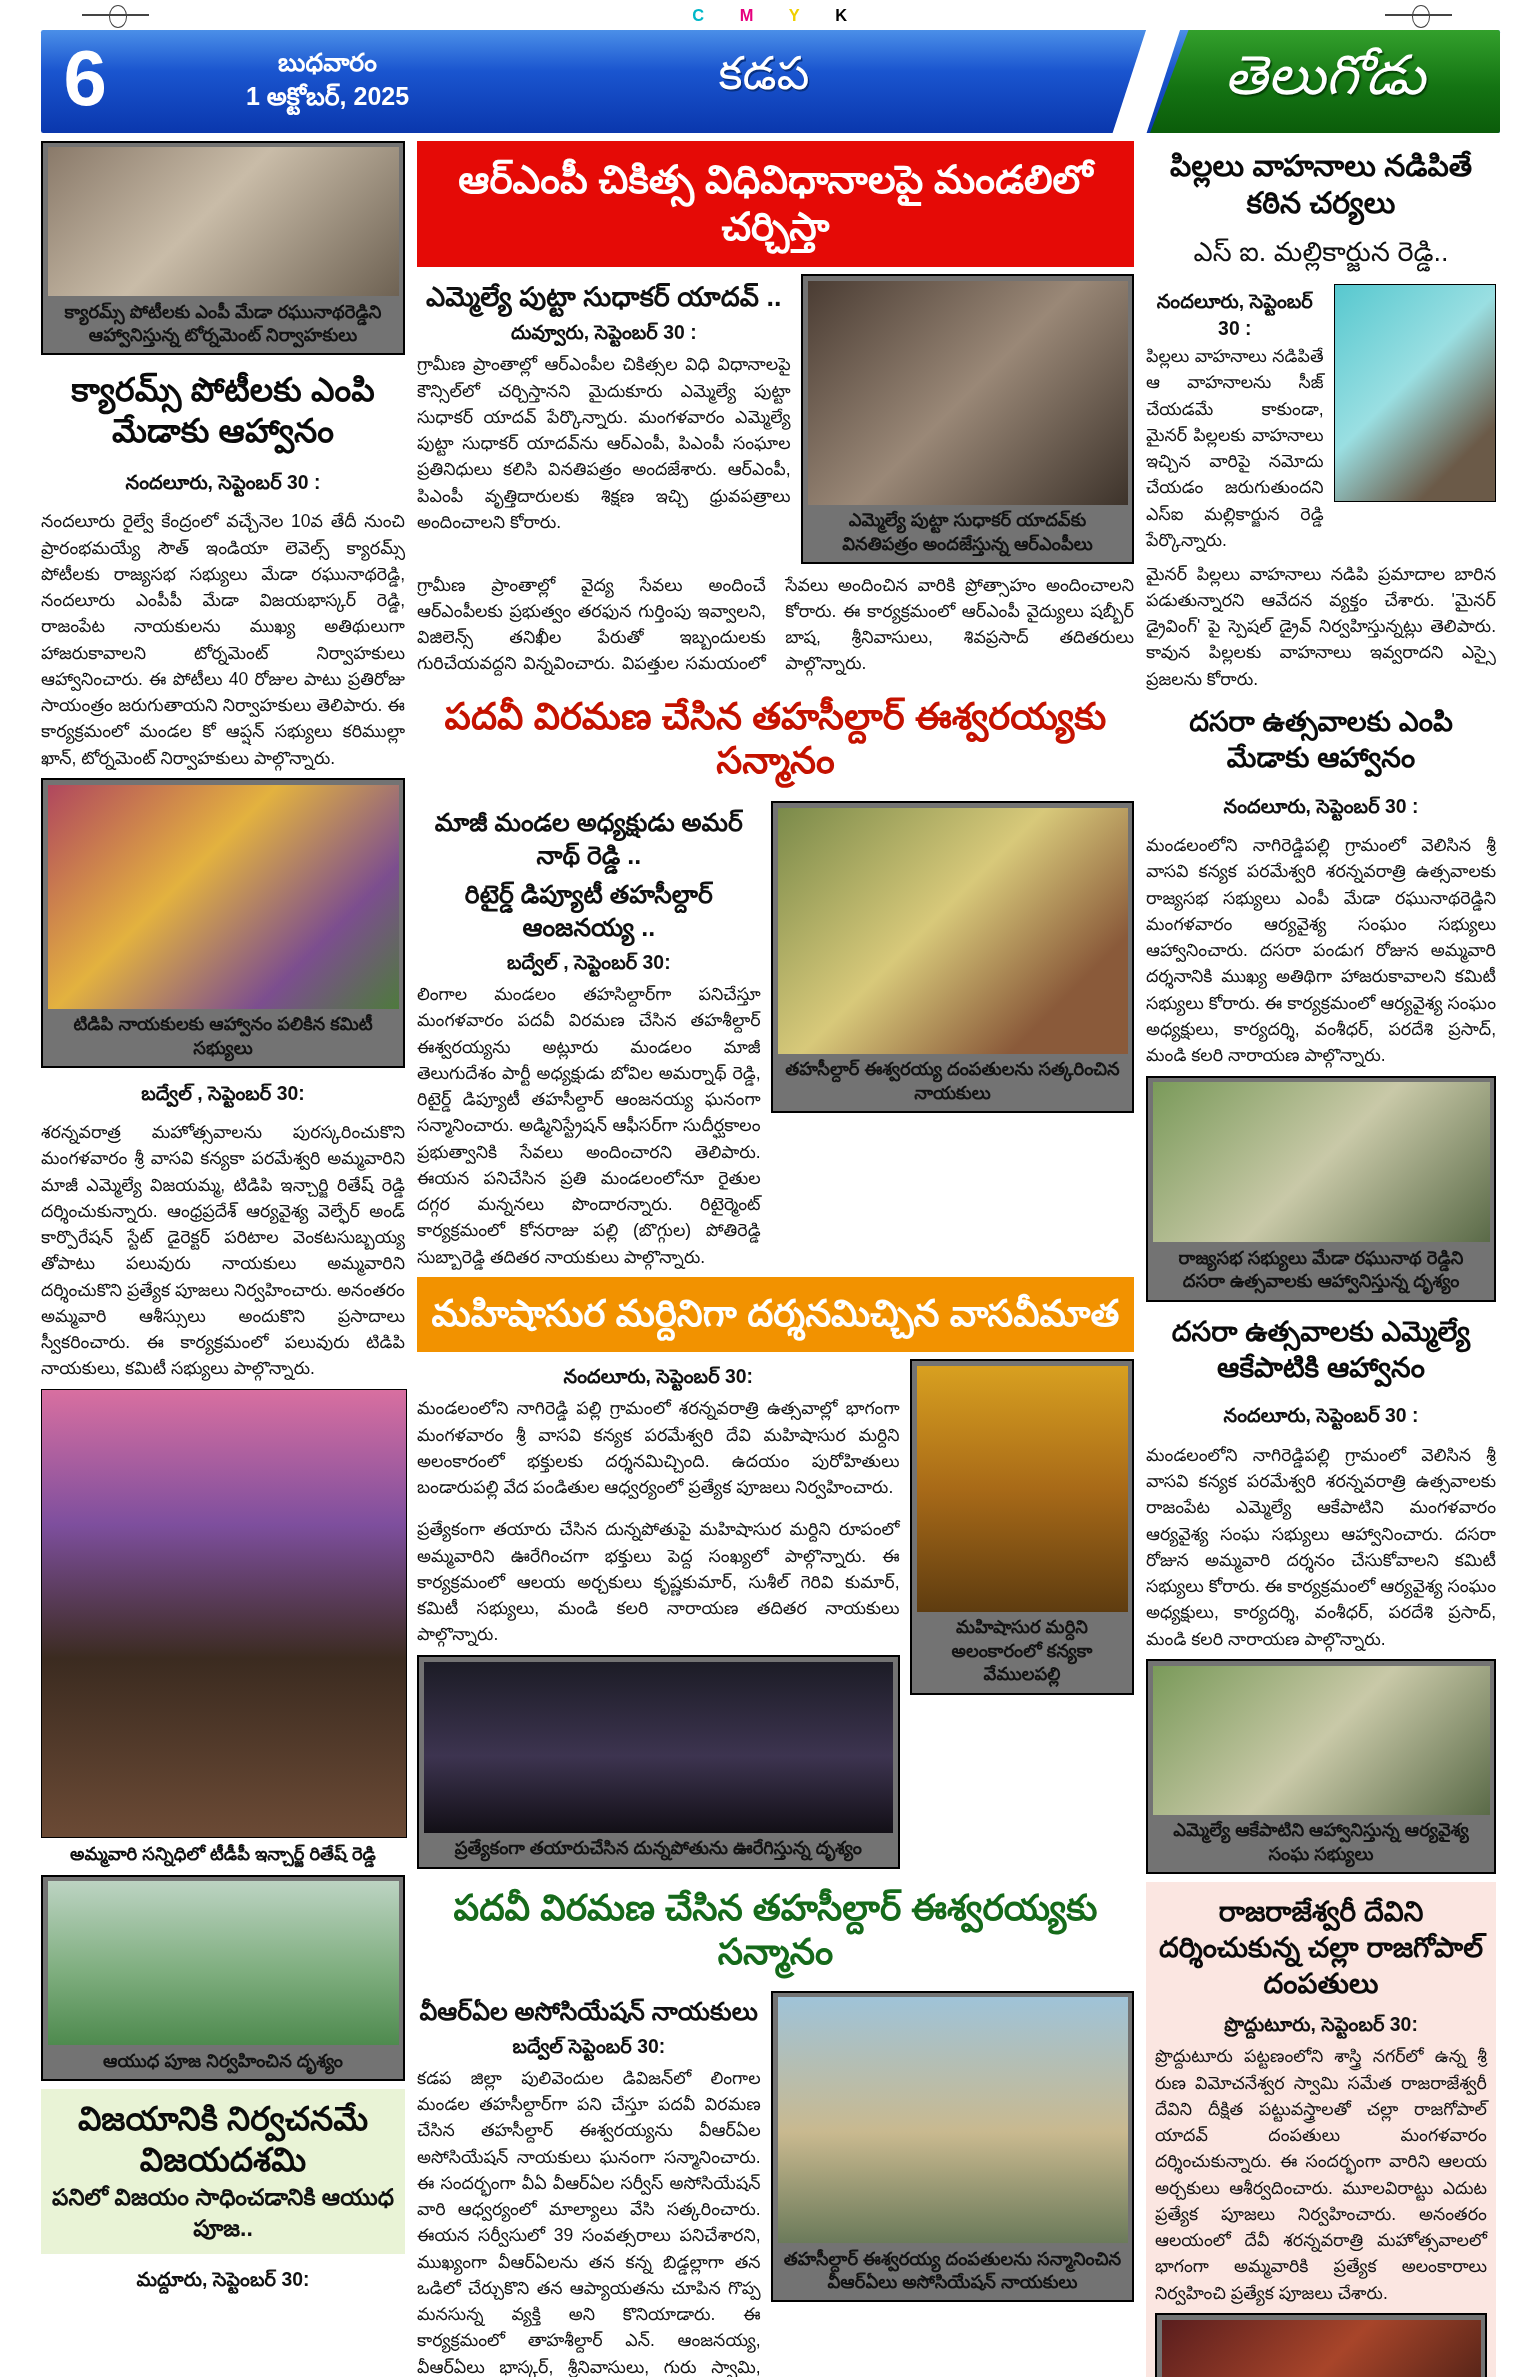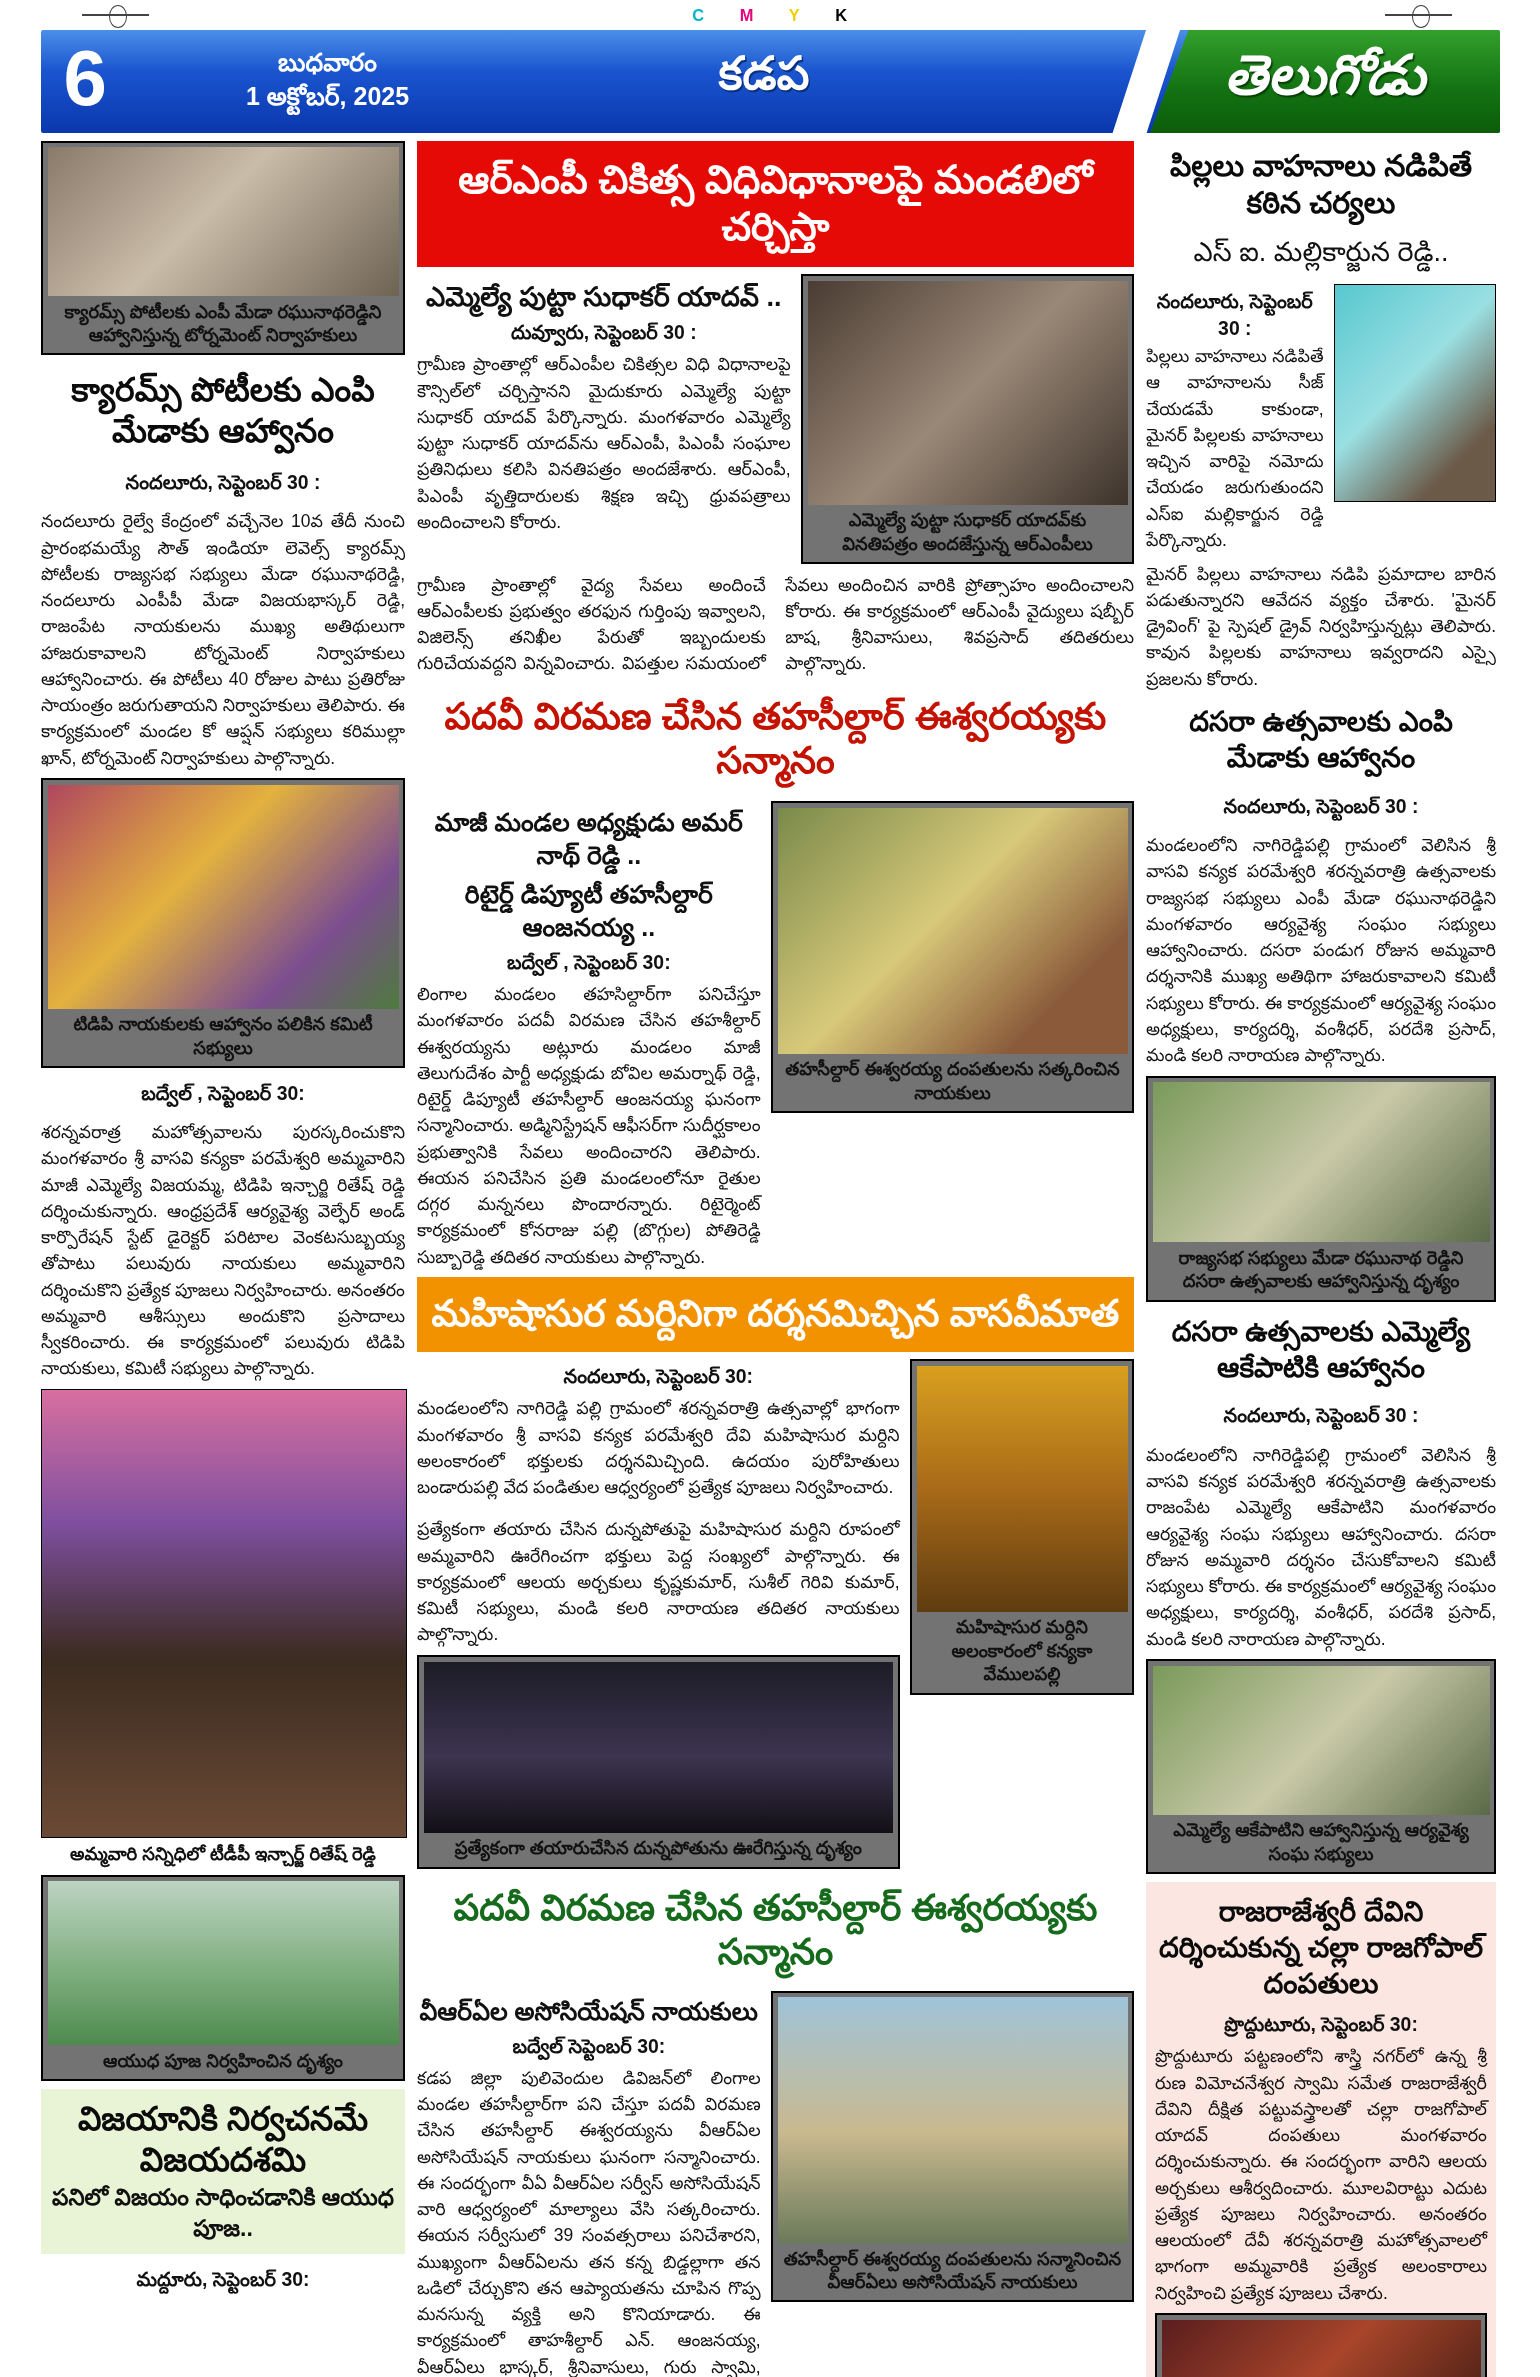--- a/index.html
+++ b/index.html
@@ -12,24 +12,24 @@
   .regmark{position:absolute;top:3px;width:67px;height:24px;}
   .regmark .line{position:absolute;top:11.2px;left:0;width:100%;height:1.5px;background:#444;}
   .regmark .circ{position:absolute;left:27px;top:1.5px;width:16.4px;height:21px;border:1.5px solid #444;border-radius:50%;}
   .regmark.left{left:82px;}
   .regmark.right{right:89px;}
 
   
   .header{margin:0 41px;height:103px;position:relative;background:linear-gradient(180deg,#4b8fe8 0%,#1a55cf 40%,#0a37ad 100%);border-radius:2.2px;overflow:hidden;}
   .pagenum{position:absolute;left:22.4px;top:6px;font-size:78px;font-weight:bold;color:#fff;line-height:1.1;}
   .daydate{position:absolute;left:130px;top:16.4px;width:313px;text-align:center;color:#fff;font-weight:bold;font-size:25px;line-height:1.35;}
-  .edition{position:absolute;left:626px;top:16.4px;width:194px;text-align:center;color:#fff;font-weight:bold;font-size:46px;text-shadow:1.5px 1.5px 0 #09307f;}
+  .edition{position:absolute;left:626px;top:16.4px;width:194px;text-align:center;color:#fff;font-weight:normal;font-size:46px;text-shadow:1.5px 1.5px 0 #09307f;}
   .mast-slash{position:absolute;right:337px;top:-7.5px;width:34px;height:119px;background:#fff;transform:skewX(-18deg);}
   .masthead{position:absolute;right:0;top:0;height:103px;width:350px;background:linear-gradient(180deg,#33a02c 0%,#147413 55%,#0b5c0a 100%);clip-path:polygon(11% 0,100% 0,100% 100%,0 100%);display:flex;align-items:center;justify-content:center;}
-  .brand{color:#fff;font-size:55px;font-weight:bold;font-style:italic;text-shadow:1.5px 1.5px 1.5px #063d06;}
+  .brand{color:#fff;font-size:55px;font-weight:normal;font-style:italic;text-shadow:1.5px 1.5px 1.5px #063d06;}
 
   
   .content{display:grid;grid-template-columns:364px 717px 350px;gap:12px;padding:7.5px 41px 0 41px;}
   .col{display:flex;flex-direction:column;gap:7.5px;min-width:0;}
 
   
   .pbox{border:2.2px solid #000;padding:4.5px;background:#737373;}
   .photo{width:100%;}
   .caption{font-size:18px;font-weight:bold;text-align:center;line-height:1.3;padding:4.5px 3px 1.5px 3px;}
   .dateline{font-size:19.4px;font-weight:bold;text-align:center;margin:6px 0 3px 0;}

